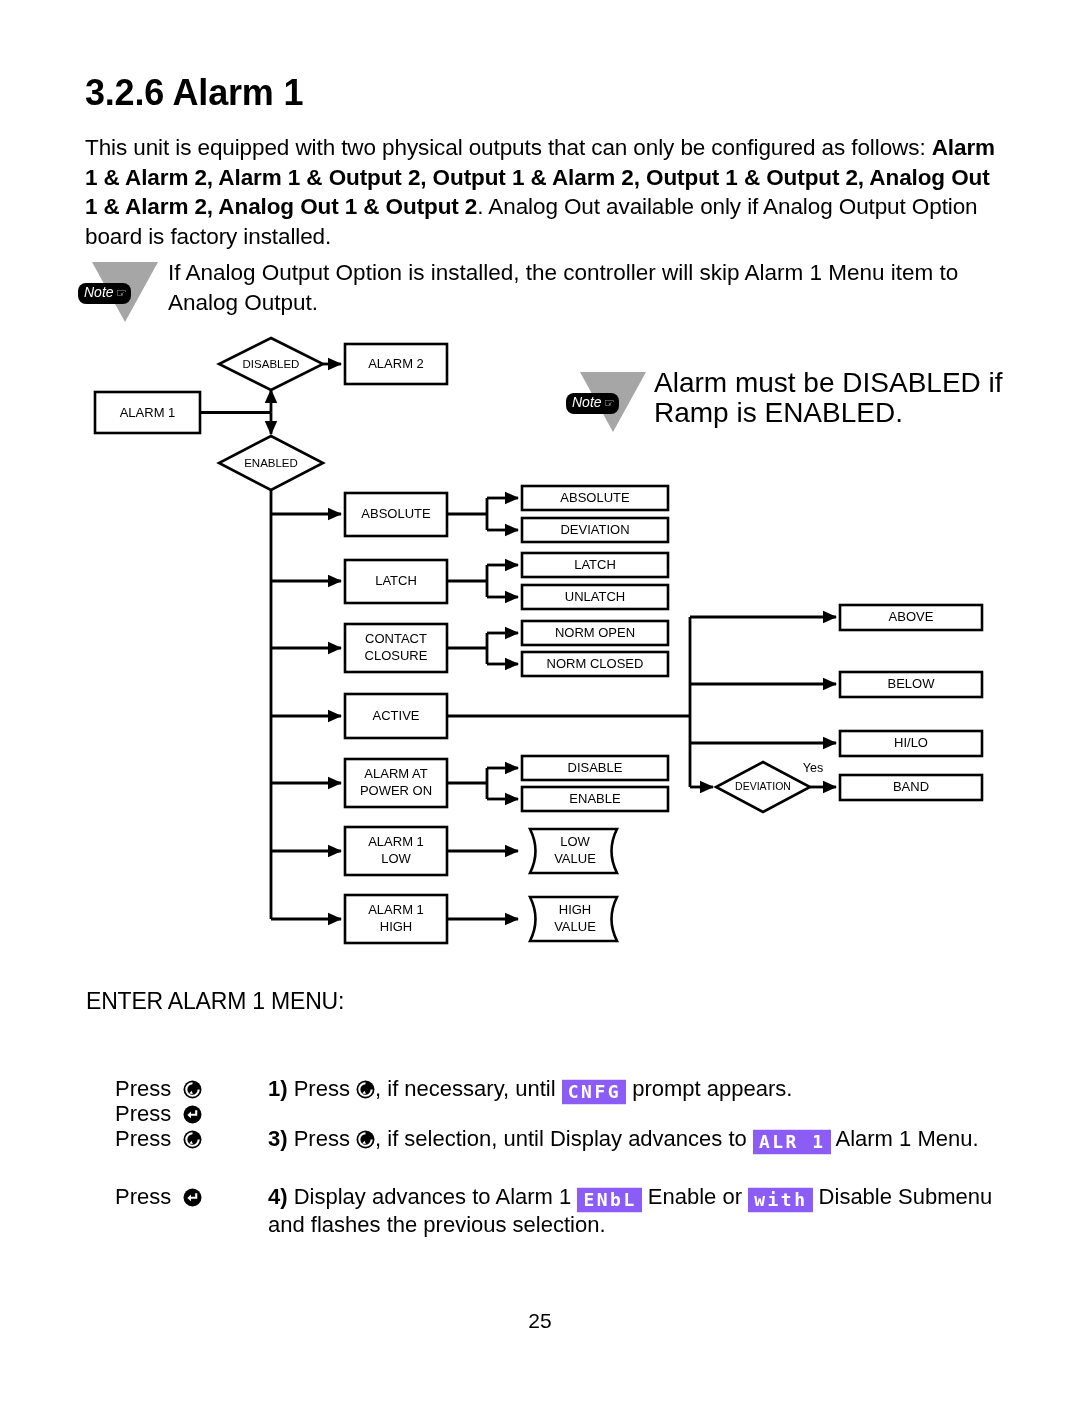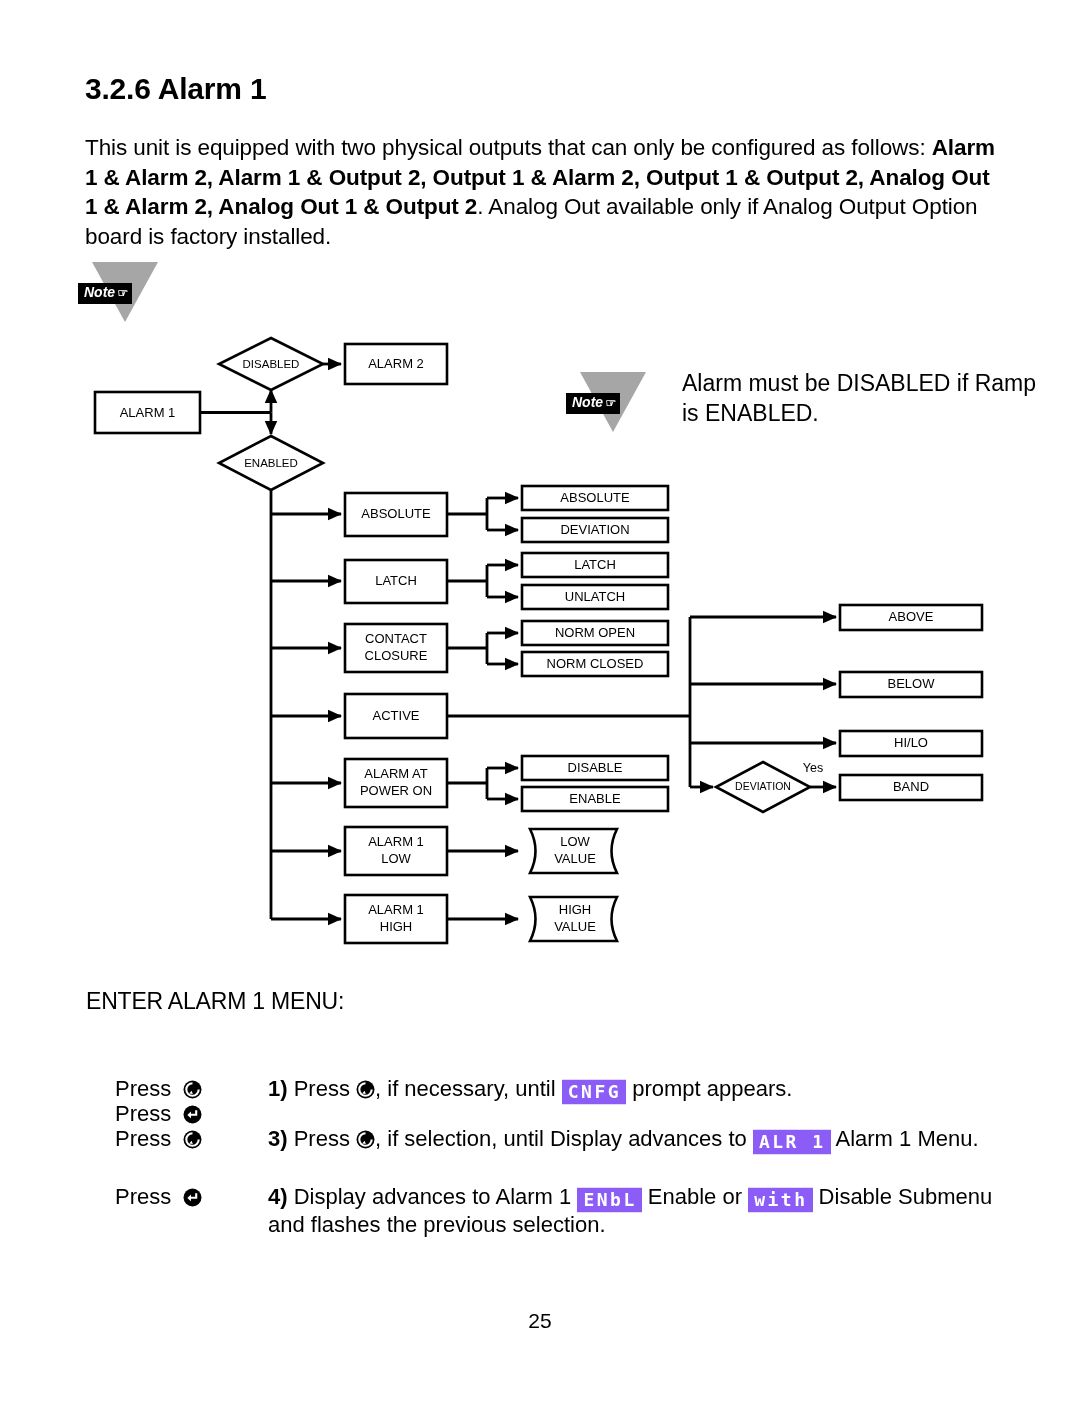--- a/index.html
+++ b/index.html
@@ -16,21 +16,21 @@
     overflow: hidden;
   }
 
   
   .page { position: relative; width: 1080px; height: 1412px; }
 
   .h-section {
     position: absolute;
     left: 85px;
     top: 72px;
-    font-size: 30px;
+    font-size: 36px;
     font-weight: bold;
     letter-spacing: -0.2px;
   }
 
   .body-para {
     position: absolute;
     left: 85px;
     top: 133px;
     width: 910px;
     font-size: 22.5px;
@@ -55,47 +55,48 @@
     border-right: 33px solid transparent;
     border-top: 60px solid #a6a6a6;
   }
   .note-band {
     position: absolute;
     left: 0px;
     top: 21px;
     background: #000000;
     color: #ffffff;
     font-size: 14px;
-    font-weight: bold;
+    font-weight: normal;
     font-style: italic;
     padding: 2px 5px 3px 6px;
     line-height: 15px;
     letter-spacing: 0px;
     white-space: nowrap;
+    border-radius: 8px;
   }
   .note-band .hand {
     font-style: normal;
     font-size: 12px;
     letter-spacing: -1px;
   }
 
   .note1-text {
     position: absolute;
     left: 168px;
     top: 258px;
     width: 830px;
     font-size: 22.5px;
     line-height: 29.5px;
   }
   .note2-text {
     position: absolute;
-    left: 682px;
+    left: 654px;
     top: 368px;
     width: 360px;
-    font-size: 23px;
+    font-size: 28px;
     line-height: 30px;
   }
 
   
   #flowchart {
     position: absolute;
     left: 0px;
     top: 0px;
     width: 1080px;
     height: 1412px;
@@ -220,20 +221,21 @@
 <div class="page">
 
   <div class="h-section">3.2.6 Alarm 1</div>
 
   <div class="body-para"><span>This unit is equipped with two physical outputs that can only be configured as follows: </span><b>Alarm 1 &amp; Alarm 2, Alarm 1 &amp; Output 2, Output 1 &amp; Alarm 2, Output 1 &amp; Output 2, Analog Out 1 &amp; Alarm 2, Analog Out 1 &amp; Output 2</b><span>. Analog Out available only if Analog Output Option board is factory installed.</span></div>
 
   <div class="note-mark" style="left:78px; top:262px;">
     <div class="note-tri"></div>
     <div class="note-band"><span>Note</span><span class="hand">&nbsp;☞</span></div>
   </div>
+  <div class="note1-text">If Analog Output Option is installed, the controller will skip Alarm 1 Menu item to Analog Output.</div>
 
   <div class="note-mark" style="left:566px; top:372px;">
     <div class="note-tri"></div>
     <div class="note-band"><span>Note</span><span class="hand">&nbsp;☞</span></div>
   </div>
   <div class="note2-text">Alarm must be DISABLED if Ramp is ENABLED.</div>
 
   <svg id="flowchart" viewBox="0 0 1080 1412">
     <defs>
       <marker id="arrow" viewBox="0 0 10 10" refX="9.2" refY="5" markerWidth="5.2" markerHeight="5.2" orient="auto-start-reverse">

